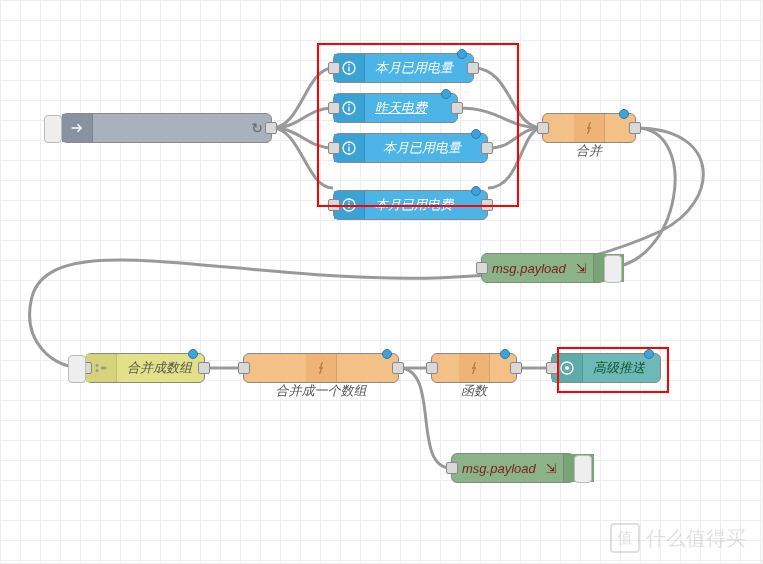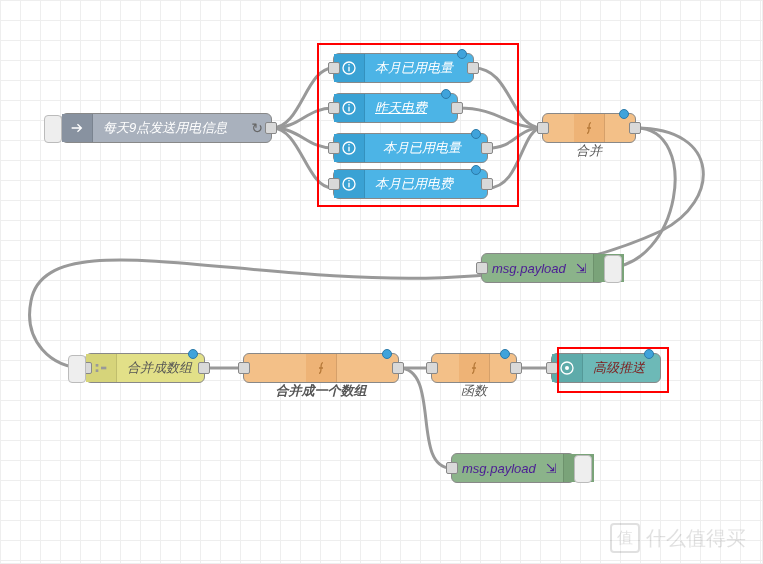--- a/index.html
+++ b/index.html
@@ -90,25 +90,25 @@
   }
   .tail.left  { left: -18px; }
   .tail.right { right: -18px; }
   
   .c-gray   { background: #a9b1bd; color: #fff; }
   .c-gray .icon-box { background: #8892a0; }
   .c-blue   { background: #4cb4e6; color: #fff; }
   .c-blue .icon-box { background: #3aa2d4; }
   .c-orange { background: #f3c088; flex-direction: column; }
   .c-orange .icon-box { background: #eeb376; }
-  .c-green  { background: #8bb38a; color: #4c1d95; }
+  .c-green  { background: #8bb38a; color: #7f1d1d; }
   .c-green .icon-box { background: #7aa379; }
   .c-yellow { background: #e2e088; }
   .c-yellow .icon-box { background: #d6d47a; }
-  .c-teal   { background: #6db9b7; color: #7f1d1d; }
+  .c-teal   { background: #6db9b7; color: #14532d; }
   .c-teal .icon-box { background: #5eabaa; }
   
   .ico { width:16px; height:16px; display:inline-block; }
   .highlight {
     position: absolute;
     border: 2px solid red;
     pointer-events: none;
   }
   .watermark {
     position: absolute;
@@ -157,21 +157,20 @@
   <path d="M398 367 C 440 367, 410 467, 450 467"></path>
 </svg>
 
 <div class="node c-gray" style="left:60px; top:112px; width:211px;">
   <span class="tail left"></span>
   <span class="icon-box">
     <svg class="ico" viewBox="0 0 24 24">
         <path fill="#fff" d="M4 11h12l-4-4 1.4-1.4L20 12l-6.6 6.4L12 17l4-4H4z"></path>
       </svg>
   </span>
-  <span class="label">每天9点发送用电信息</span>
   <span class="loop-glyph">↻</span>
   <span class="port out"></span>
 </div>
 
 <div class="node c-blue" style="left:332px; top:52px; width:141px;">
   <span class="port in"></span>
   <span class="icon-box">
     <svg class="ico" viewBox="0 0 24 24">
         <circle cx="12" cy="12" r="9" fill="none" stroke="#fff" stroke-width="2"></circle>
         <rect x="11" y="10" width="2" height="7" fill="#fff"></rect>
@@ -201,21 +200,21 @@
     <svg class="ico" viewBox="0 0 24 24">
         <circle cx="12" cy="12" r="9" fill="none" stroke="#fff" stroke-width="2"></circle>
         <rect x="11" y="10" width="2" height="7" fill="#fff"></rect>
         <rect x="11" y="6" width="2" height="2" fill="#fff"></rect>
       </svg>
   </span>
   <span class="label">本月已用电量</span>
   <span class="status-dot"></span>
   <span class="port out"></span>
 </div>
-<div class="node c-blue" style="left:332px; top:168px; width:155px;">
+<div class="node c-blue" style="left:332px; top:189px; width:155px;">
   <span class="port in"></span>
   <span class="icon-box">
     <svg class="ico" viewBox="0 0 24 24">
         <circle cx="12" cy="12" r="9" fill="none" stroke="#fff" stroke-width="2"></circle>
         <rect x="11" y="10" width="2" height="7" fill="#fff"></rect>
         <rect x="11" y="6" width="2" height="2" fill="#fff"></rect>
       </svg>
   </span>
   <span class="label">本月已用电费</span>
   <span class="status-dot"></span>
@@ -256,21 +255,21 @@
         <rect x="4" y="6" width="4" height="4" fill="#999"></rect>
         <rect x="4" y="14" width="4" height="4" fill="#999"></rect>
         <rect x="12" y="10" width="8" height="4" fill="#999"></rect>
       </svg>
   </span>
   <span class="label">合并成数组</span>
   <span class="status-dot"></span>
   <span class="port out"></span>
 </div>
 
-<div class="node c-orange" style="left:242px; top:352px; width:156px;font-weight:bold;">
+<div class="node c-orange" style="left:242px; top:352px; width:156px;">
   <span class="port in"></span>
   <span class="icon-box">
     <svg class="ico" viewBox="0 0 24 24">
         <path fill="none" stroke="#b77a3a" stroke-width="2" d="M15 4c-3 0-3 4-3 8s0 8-3 8 M9 12h6"></path>
       </svg>
   </span>
   <span class="label">合并成一个数组</span>
   <span class="status-dot"></span>
   <span class="port out"></span>
 </div>

